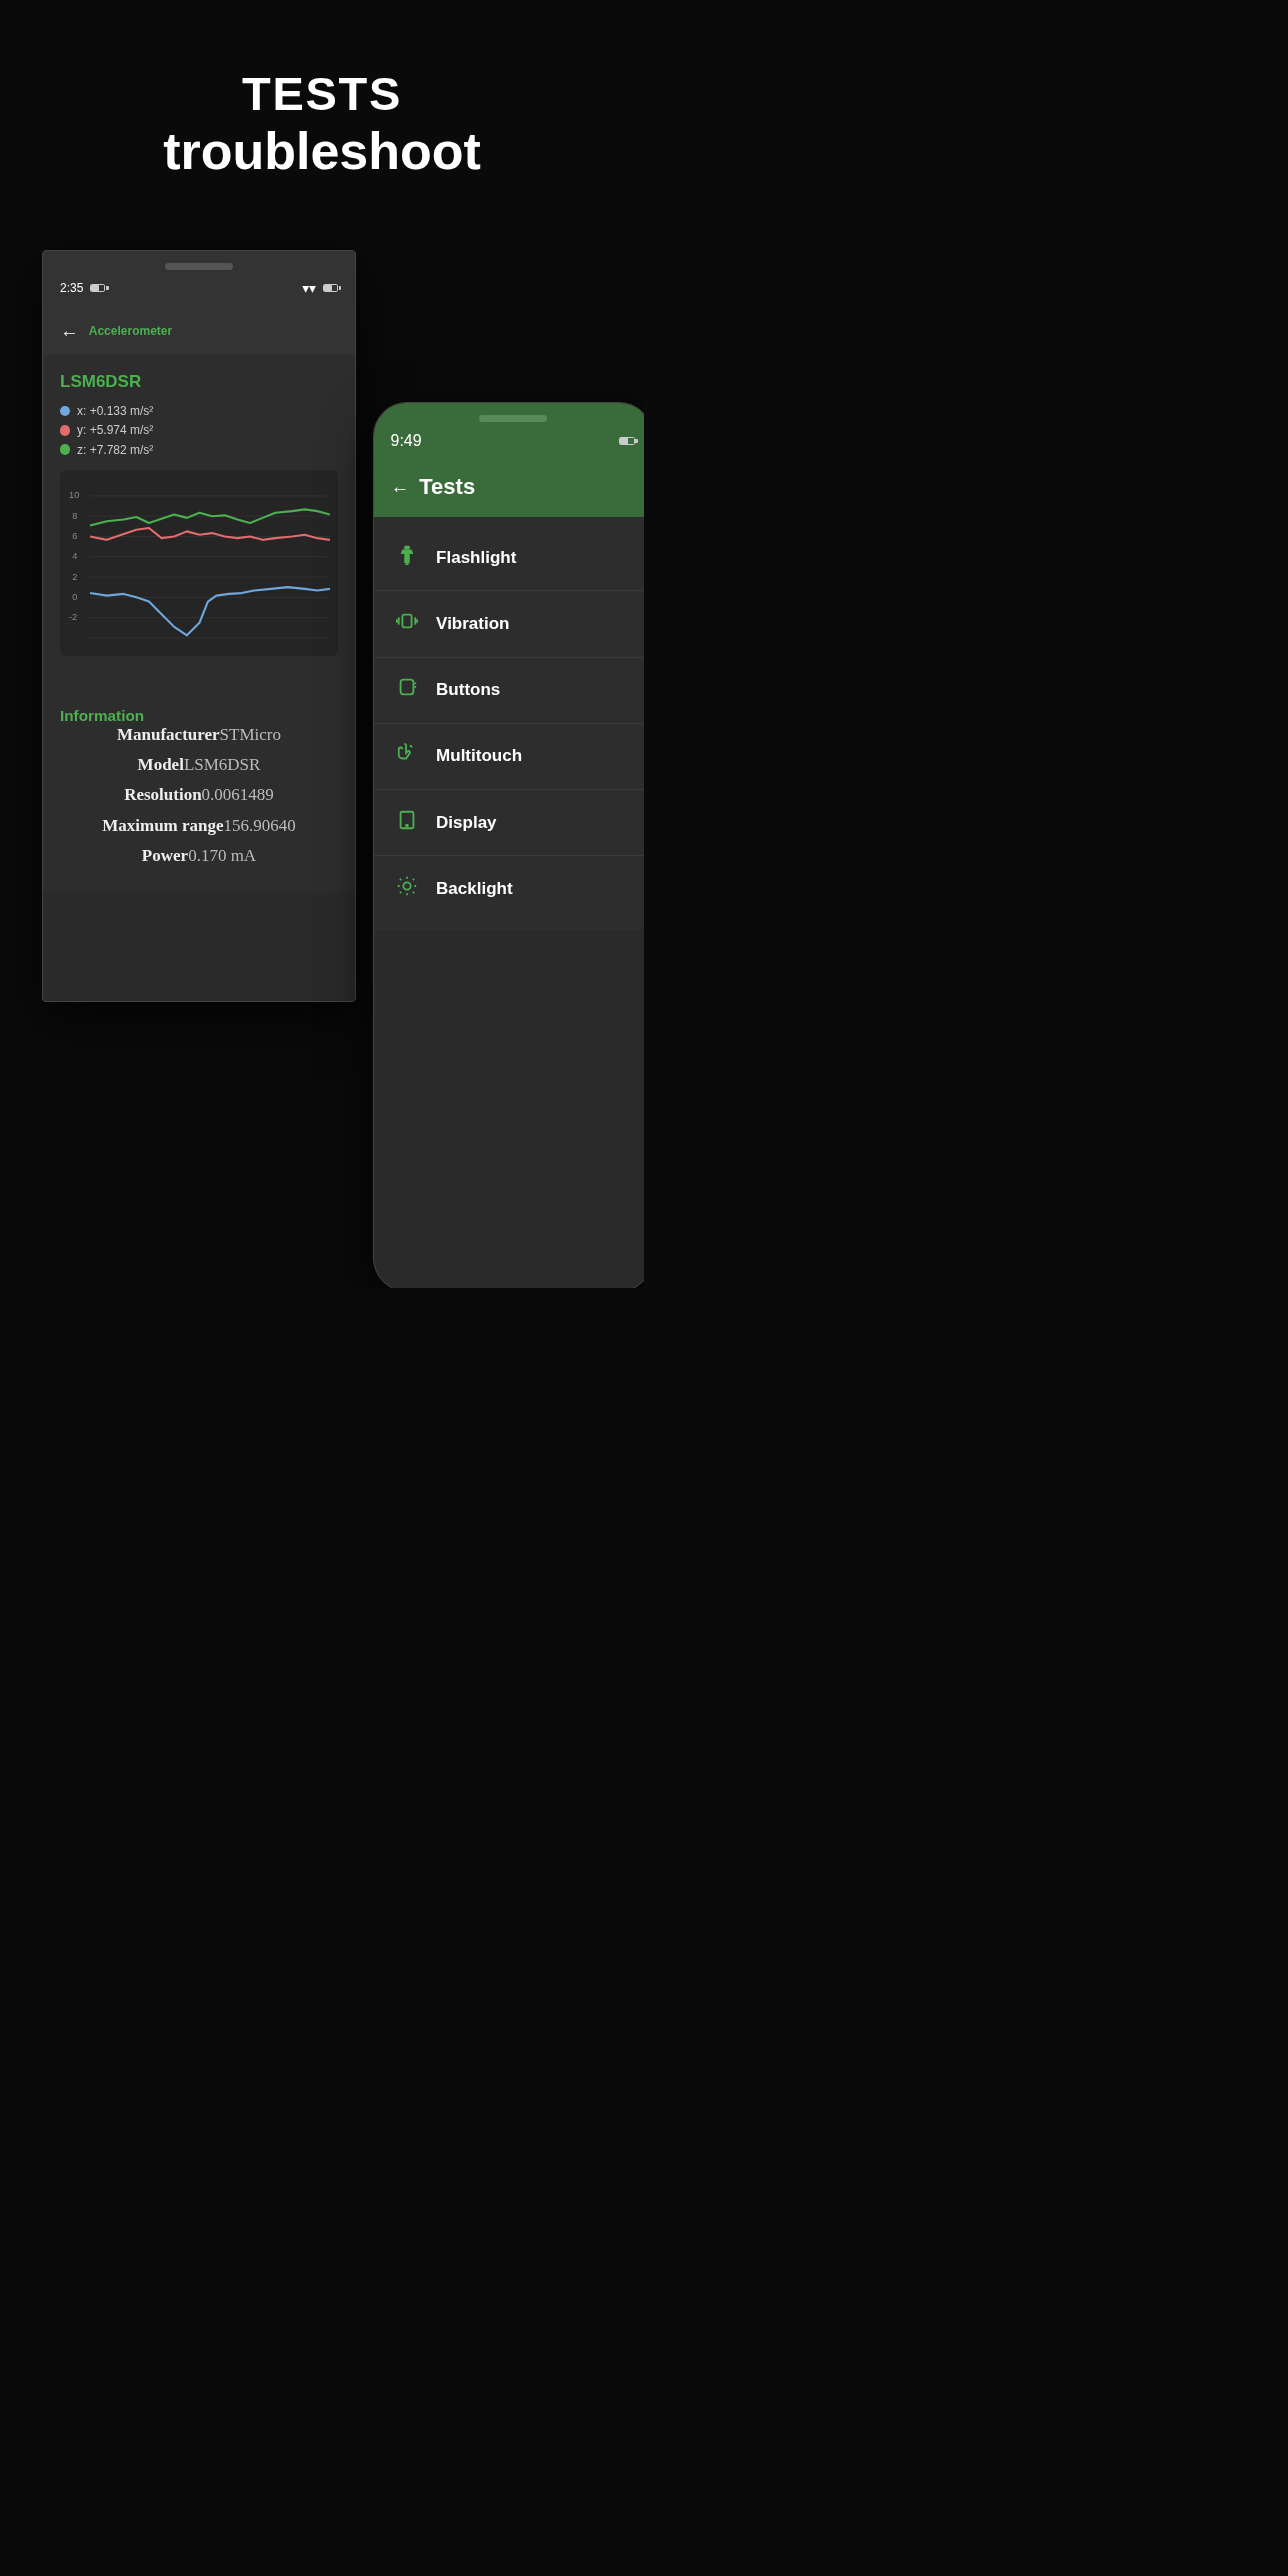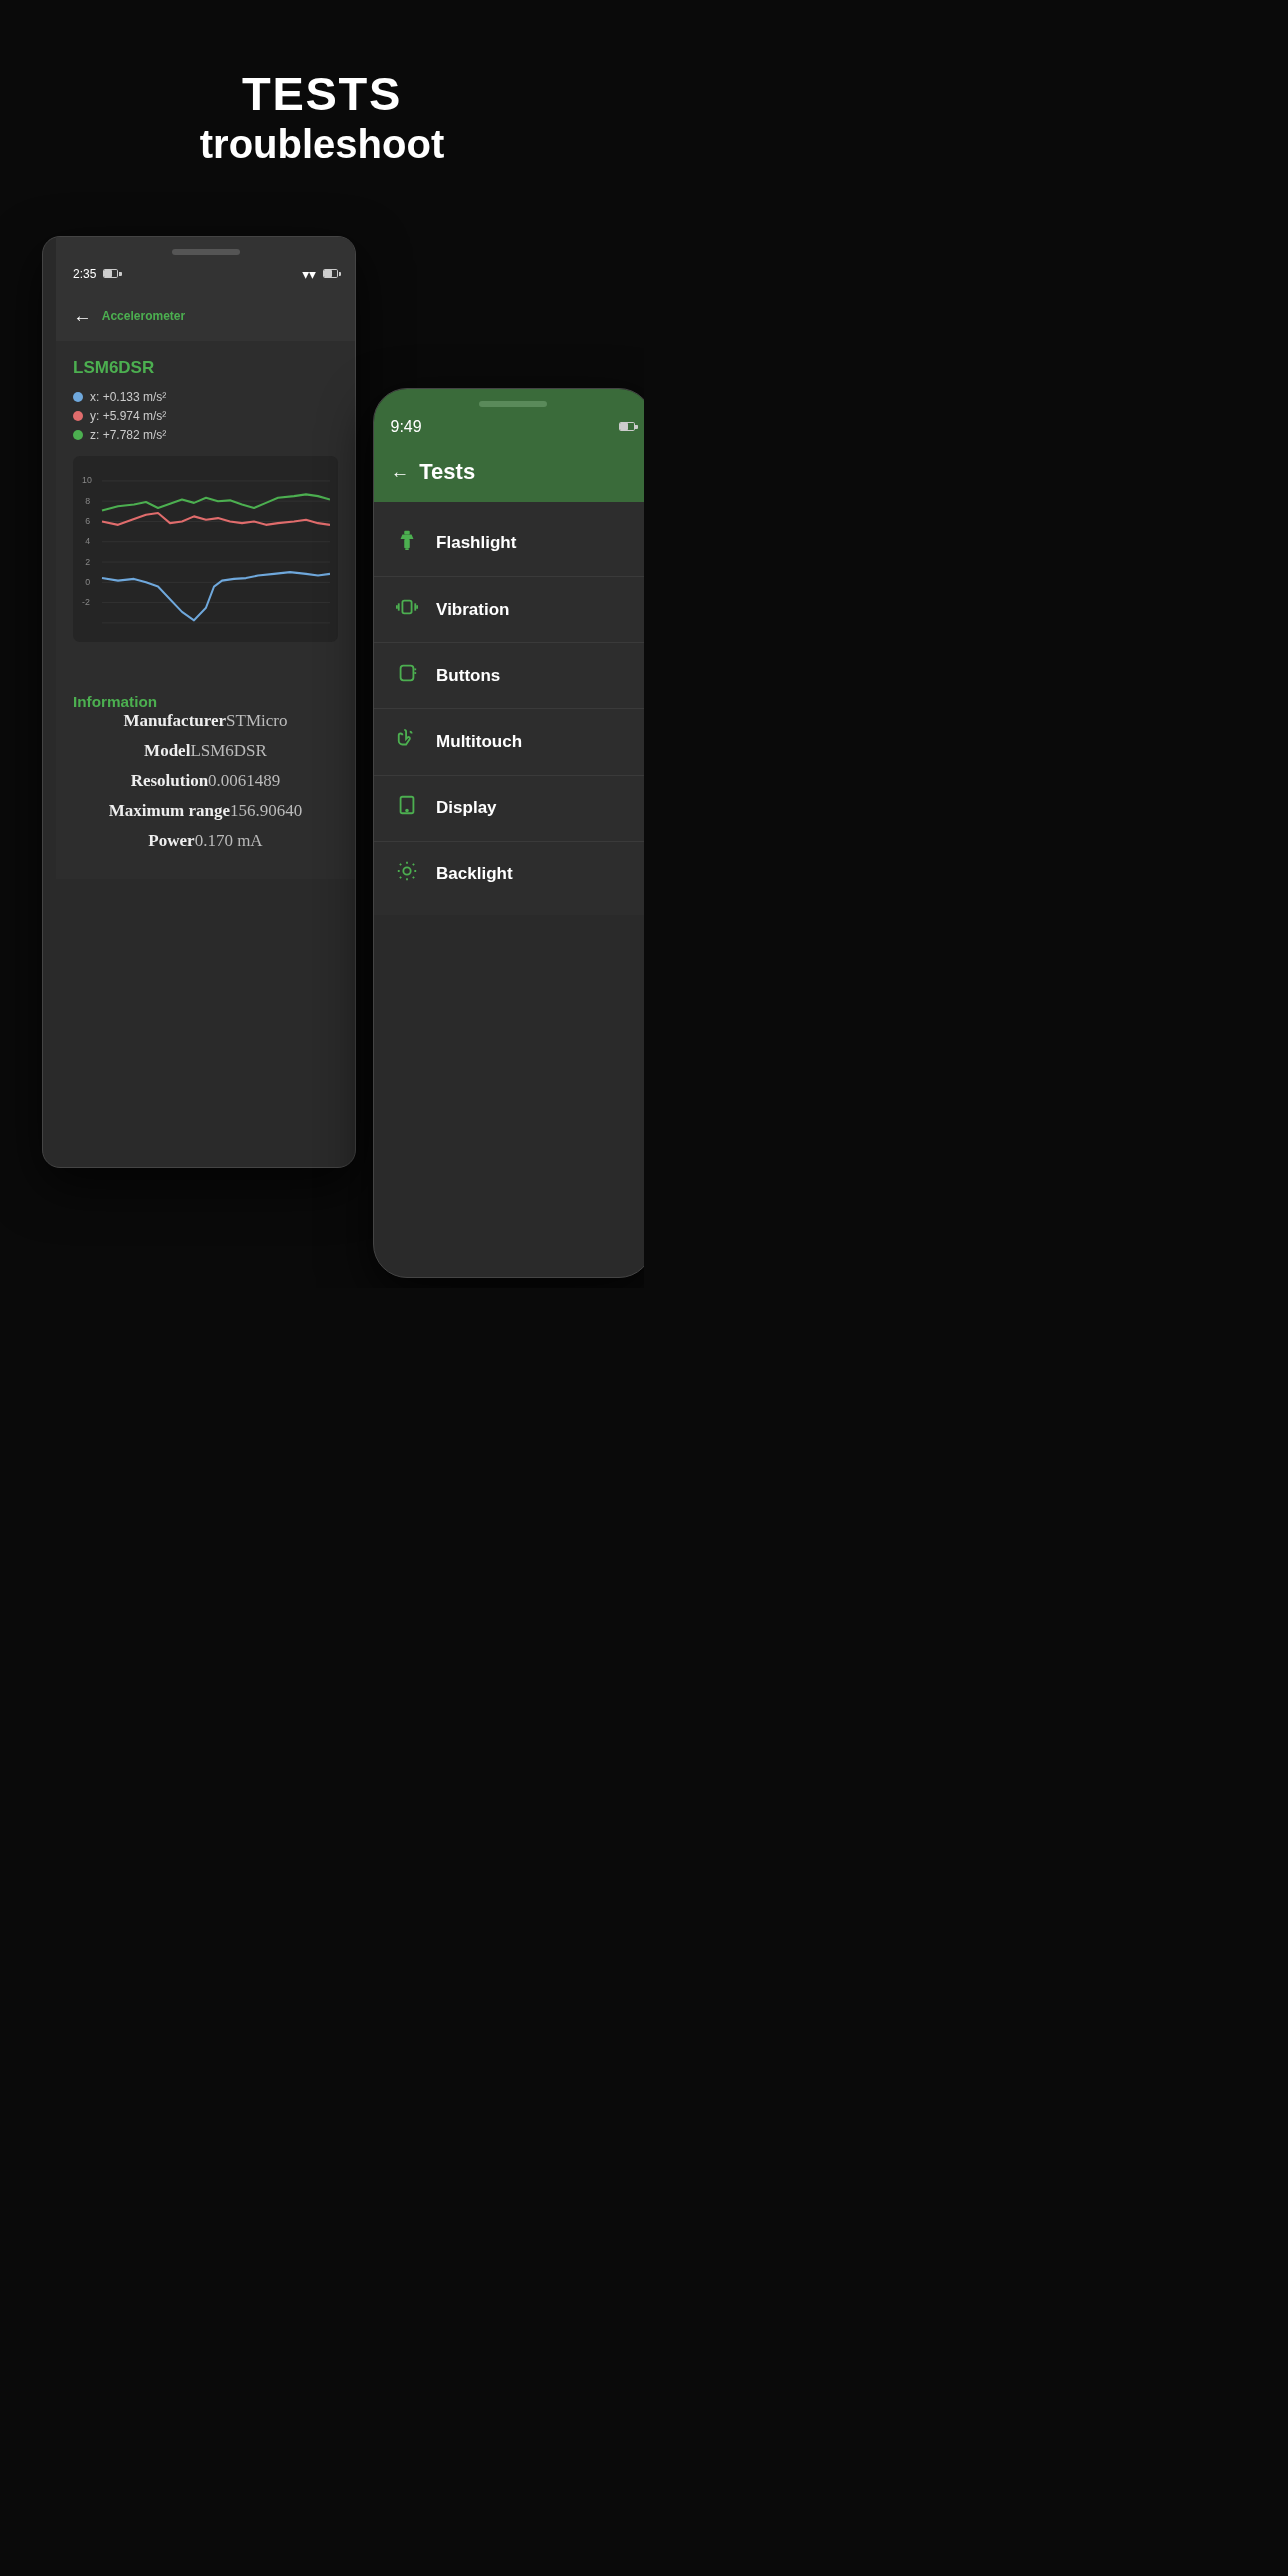--- a/index.html
+++ b/index.html
@@ -23,46 +23,45 @@
     .hero-title {
       color: #ffffff;
       font-size: 47px;
       font-weight: 900;
       letter-spacing: 1.7px;
       line-height: 1.1;
     }
 
     .hero-subtitle {
       color: #ffffff;
-      font-size: 40px;
+      font-size: 52px;
       font-weight: 700;
       line-height: 1.2;
     }
 
     
     .phones-area {
       position: relative;
       width: 100%;
       height: 1017px;
       margin-top: 17px;
     }
 
     
     .phone-left {
       position: absolute;
       left: 42px;
       top: 17px;
       width: 314px;
-      height: 932px;
+      height: 752px;
       background: #2a2a2a;
-      border-radius: 18px;
+      border-radius: 4px;
       overflow: hidden;
       box-shadow: 0 17px 51px rgba(0,0,0,0.7);
       border: 1.7px solid #444;
-      padding-left: 13px;
     }
 
     .phone-left-status {
       background: #333;
       padding: 10.2px 17px;
       display: flex;
       justify-content: space-between;
       align-items: center;
       color: #fff;
       font-size: 12px;

